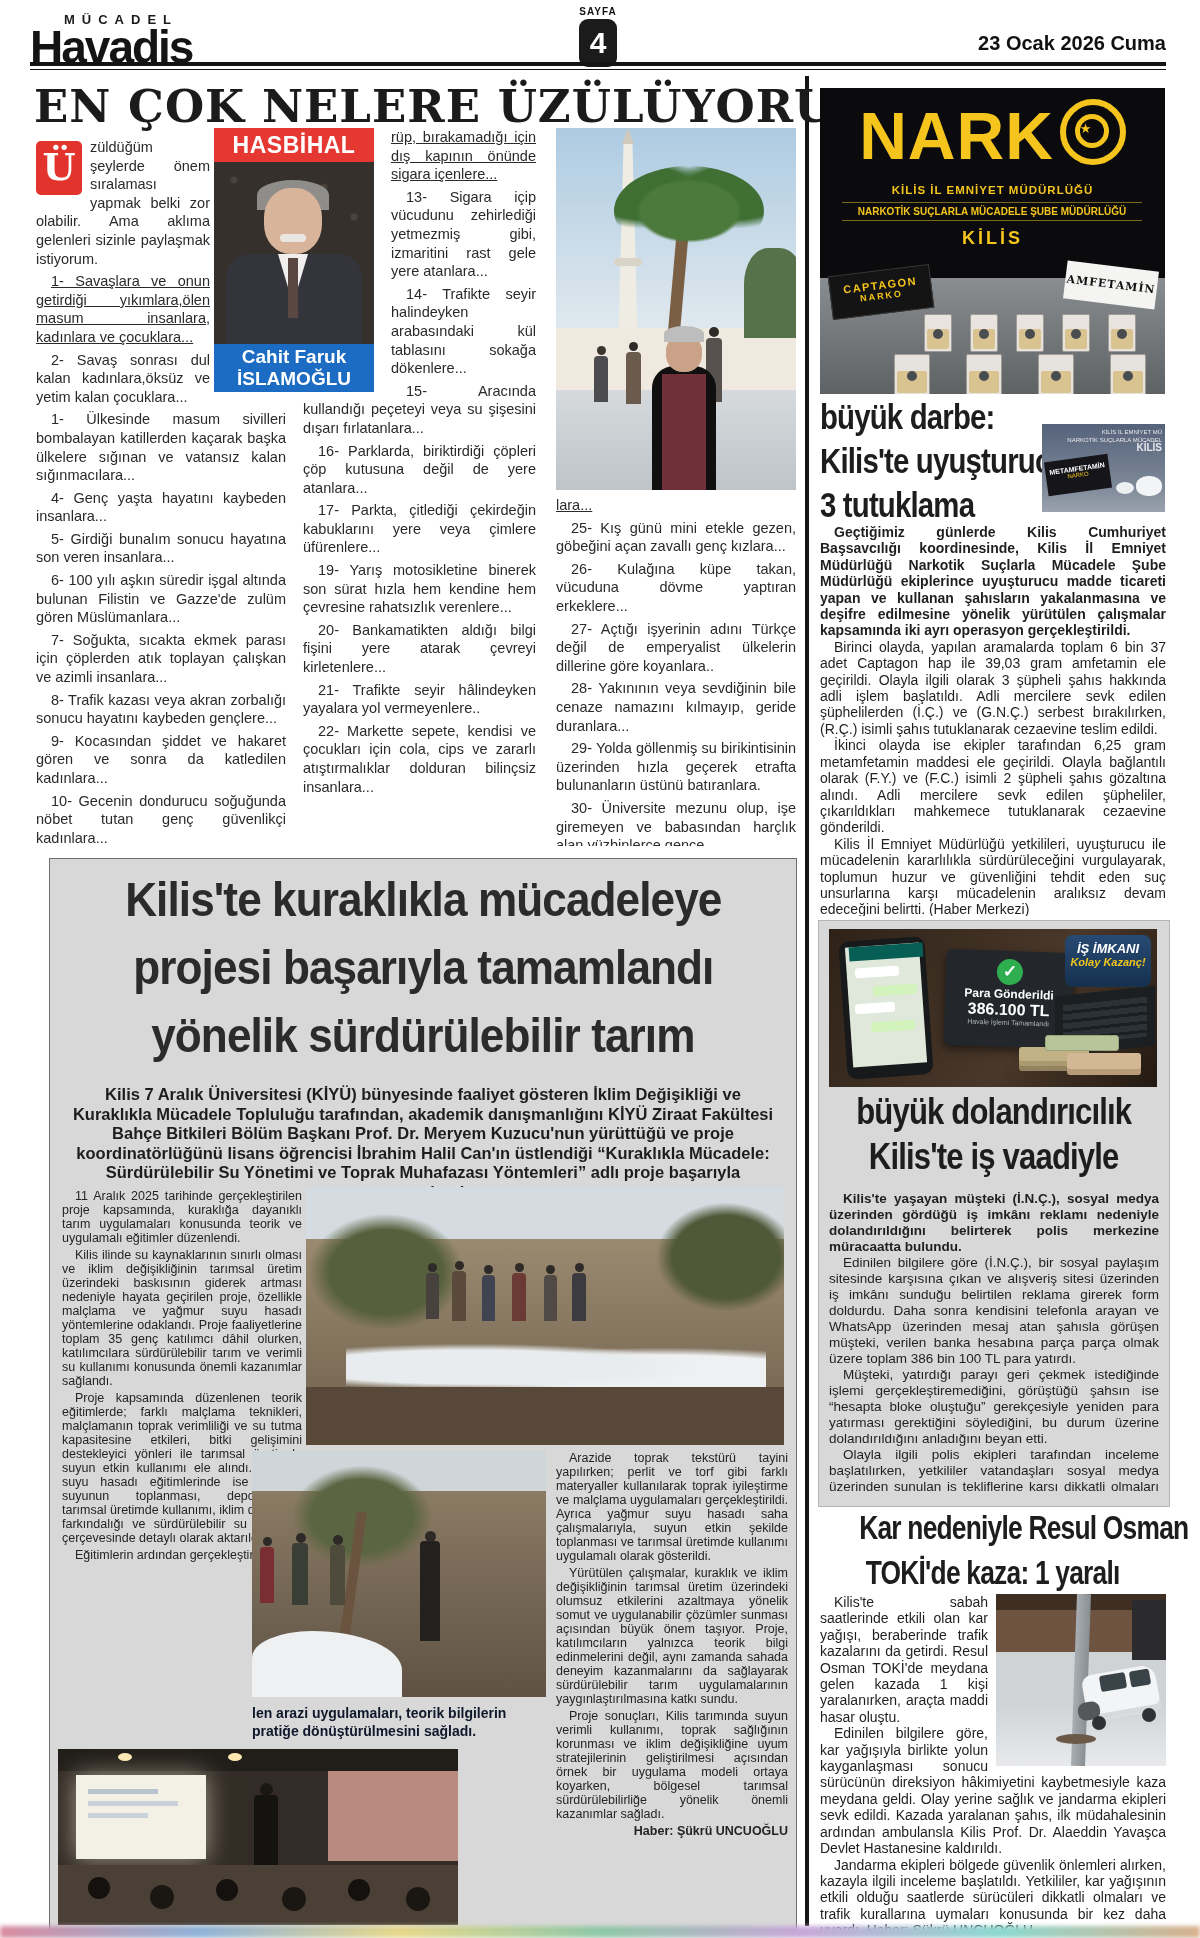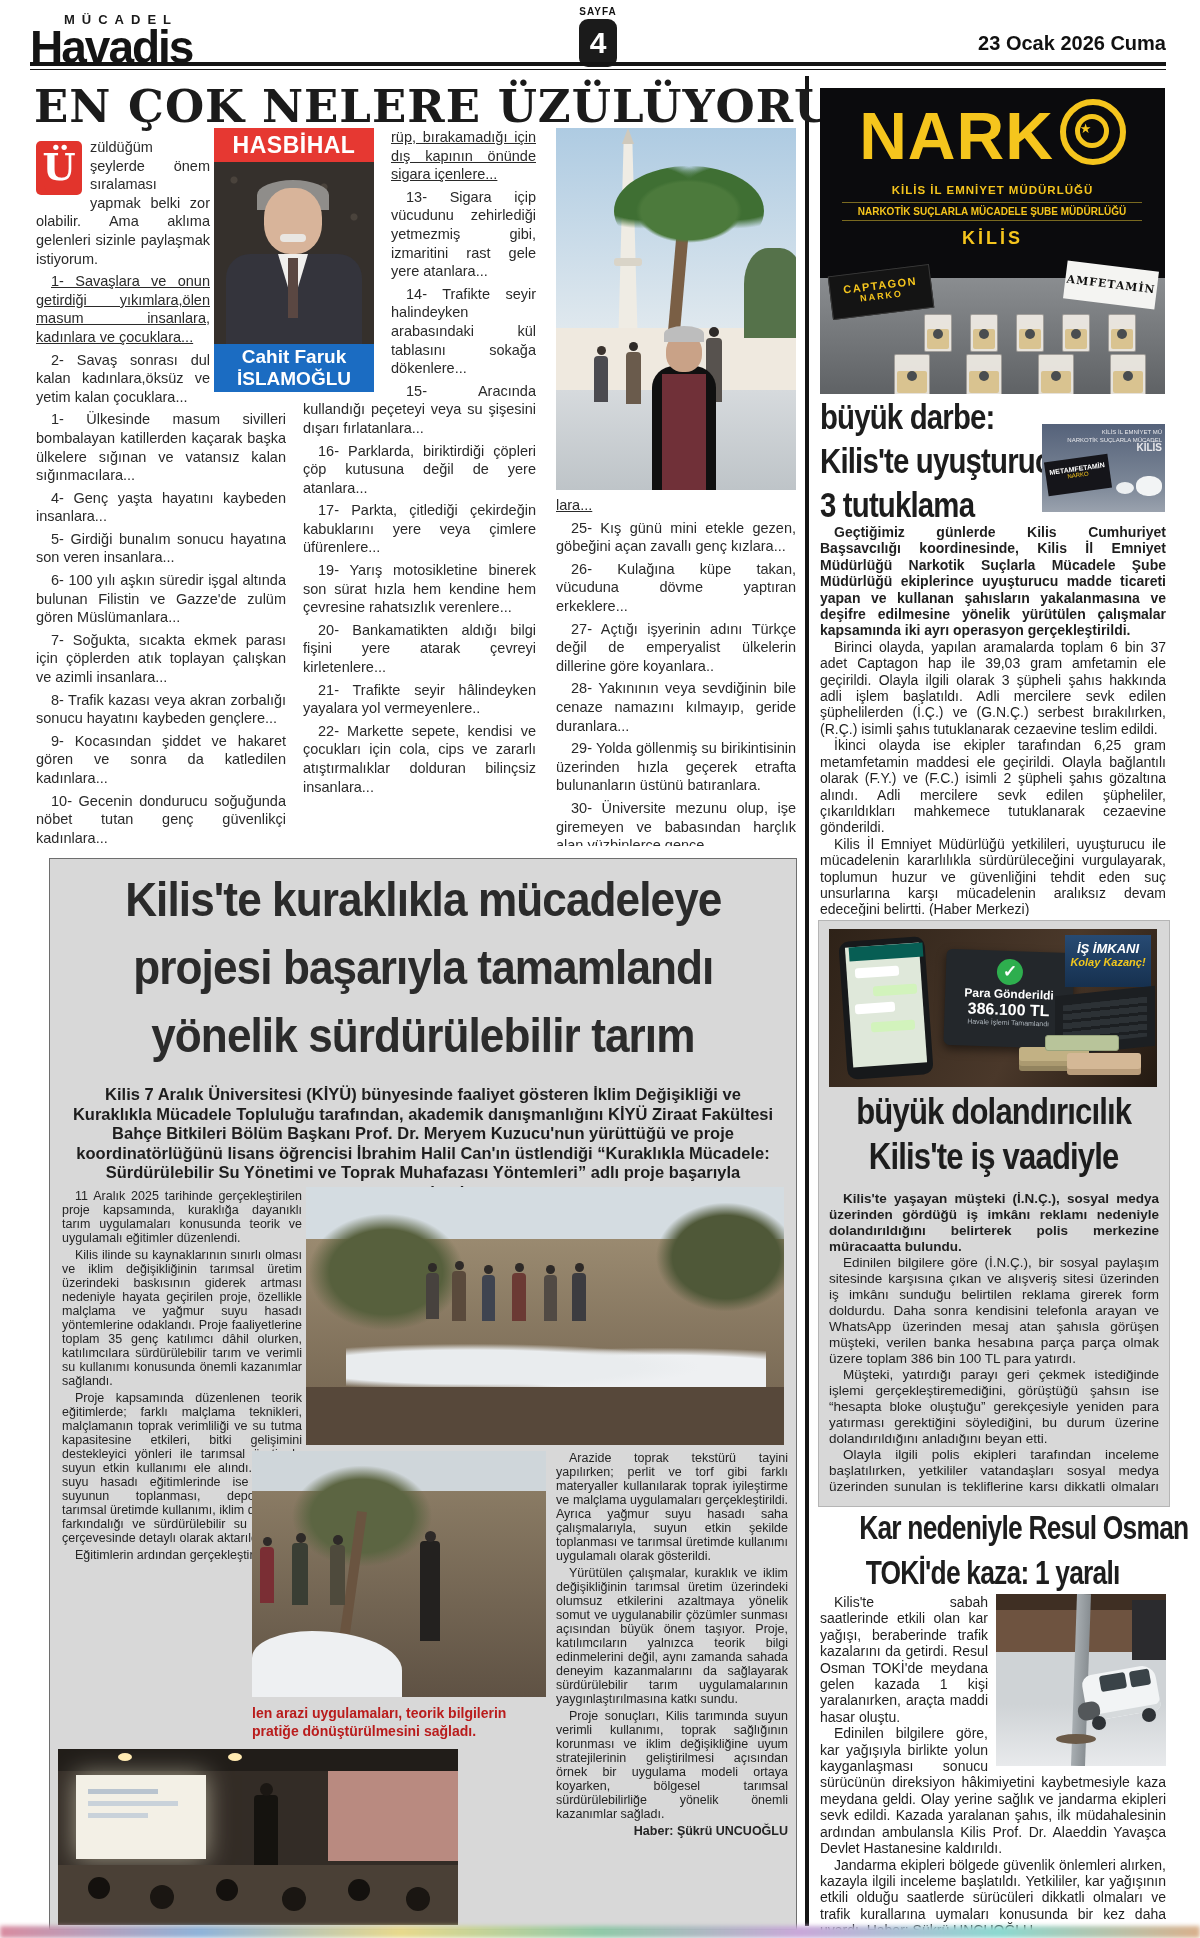--- a/index.html
+++ b/index.html
@@ -32,21 +32,21 @@
   .rtxt{font-size:14px;line-height:16.4px;text-align:justify;color:#1f1f1f;}
   .rtxt p{margin:0;text-indent:14px;}
   .rtxt .lead{font-weight:bold;}
   
   .panel{background:#d8d8d8;border:1px solid #6e6e6e;}
   .t-headline{text-align:center;line-height:56px;}
   .t-headline .cond{font-size:49px;letter-spacing:-1px;transform:scaleX(.9);transform-origin:center;color:#2b2b2b;}
   .t-intro{font-weight:bold;font-size:16.5px;line-height:19.5px;text-align:center;color:#1d1d1d;margin:10px 16px 0;}
   .tcol{position:absolute;overflow:hidden;font-size:12.5px;line-height:14px;text-align:justify;color:#242424;}
   .tcol p{margin:0 0 3px;text-indent:13px;}
-  .t-caption{font-weight:bold;font-size:14px;line-height:17.5px;color:#b91c1c;}
+  .t-caption{font-weight:bold;font-size:14px;line-height:17.5px;color:#0f172a;}
   .byline{font-weight:bold;text-align:right;margin-top:3px;}
   
   .nk-line{color:#f5c51d;text-align:center;}
   .bag{position:absolute;background:rgba(244,240,232,.9);border:1px solid rgba(30,30,30,.35);border-radius:2px;}
   .bag i{position:absolute;left:2px;right:2px;bottom:2px;height:55%;background:#d9c390;border-radius:2px;}
   .bag b{position:absolute;left:50%;top:40%;width:10px;height:10px;margin-left:-5px;background:#243040;border-radius:50%;opacity:.8;}
   .crescent{display:inline-block;width:54px;height:54px;border:6px solid #f5c51d;border-radius:50%;position:relative;vertical-align:-6px;margin-left:6px;}
   .crescent u{position:absolute;left:9px;top:9px;width:24px;height:24px;border:5px solid #f5c51d;border-radius:50%;}
   .crescent s{position:absolute;left:14px;top:16px;color:#f5c51d;font-size:13px;text-decoration:none;font-family:"DejaVu Sans",sans-serif;}
   .strip{position:absolute;left:0;right:0;bottom:0;height:12px;background:linear-gradient(90deg,#d98ca0,#8fb3d9,#e8d98c,#90c9a8,#c9a8d9,#8cd9d0,#d9b08c);filter:blur(2px);}
@@ -319,21 +319,21 @@
       <div class="ph" style="left:26px;top:38px;width:44px;height:10px;background:#ffffff;border-radius:3px;transform:rotate(-4deg);"></div>
       <div class="ph" style="left:44px;top:56px;width:44px;height:10px;background:#d2f3bc;border-radius:3px;transform:rotate(-4deg);"></div>
       <div class="ph" style="left:26px;top:74px;width:40px;height:10px;background:#ffffff;border-radius:3px;transform:rotate(-4deg);"></div>
       <div class="ph" style="left:42px;top:92px;width:44px;height:10px;background:#d2f3bc;border-radius:3px;transform:rotate(-4deg);"></div>
       <div class="ph" style="left:116px;top:22px;width:128px;height:96px;background:#23272b;border-radius:6px;transform:rotate(2deg);text-align:center;box-shadow:0 4px 10px rgba(0,0,0,.5);">
         <div style="width:26px;height:26px;margin:8px auto 2px;background:#2eae4e;border-radius:50%;color:#fff;font-weight:bold;font-size:17px;line-height:26px;">✓</div>
         <div style="color:#fff;font-size:12px;font-weight:bold;">Para Gönderildi</div>
         <div style="color:#fff;font-size:16px;font-weight:bold;">386.100 TL</div>
         <div style="color:#aeb6bd;font-size:7px;">Havale İşlemi Tamamlandı</div>
       </div>
-      <div class="ph" style="right:6px;top:6px;width:86px;height:52px;background:linear-gradient(#274a73,#16304f);border-radius:0;text-align:center;">
+      <div class="ph" style="right:6px;top:6px;width:86px;height:52px;background:linear-gradient(#274a73,#16304f);border-radius:8px;text-align:center;">
         <div style="color:#fff;font-size:13px;font-weight:bold;font-style:italic;margin-top:6px;">İŞ İMKANI</div>
         <div style="color:#f2c71d;font-size:11px;font-weight:bold;font-style:italic;">Kolay Kazanç!</div>
       </div>
       <div class="ph" style="right:2px;top:62px;width:100px;height:60px;background:#1c1f22;transform:skewY(-6deg);"></div>
       <div class="ph" style="right:10px;top:72px;width:84px;height:40px;background:repeating-linear-gradient(#2c3135 0 6px,#1c1f22 6px 9px);transform:skewY(-6deg);"></div>
       <div class="ph" style="left:190px;top:118px;width:70px;height:14px;background:#c2b184;border-radius:3px;box-shadow:0 5px 0 #ab9a70,0 10px 0 #93845f;"></div>
       <div class="ph" style="left:216px;top:106px;width:72px;height:14px;background:#b8c49a;border-radius:3px;border:1px solid #98a47c;"></div>
       <div class="ph" style="left:238px;top:124px;width:74px;height:16px;background:#d4b896;border-radius:3px;box-shadow:0 6px 0 #b89c7a;"></div>
     </div>
     <div style="text-align:center;line-height:38px;margin-top:14px;">

